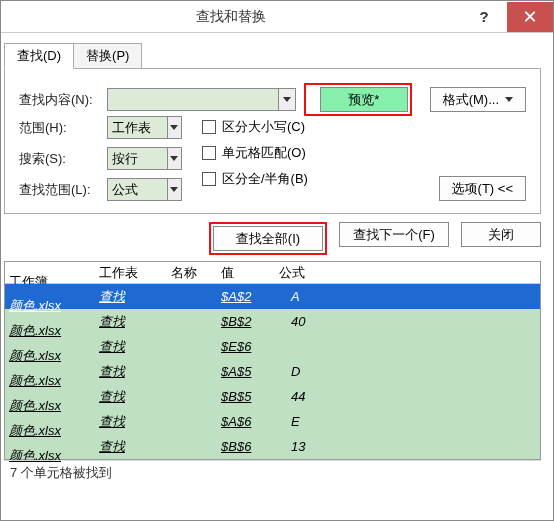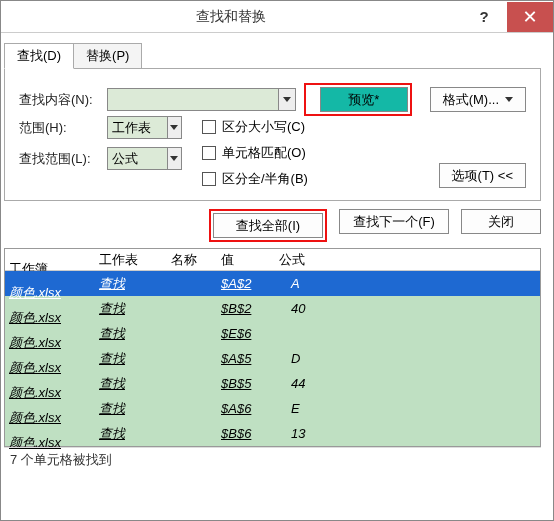--- a/index.html
+++ b/index.html
@@ -17,21 +17,21 @@
   .tab.inactive { background: #f4f4f4; border-bottom: 1px solid #aaa; margin-left: -1px; }
   .pane { border: 1px solid #aaa; margin-top: -1px; padding: 14px 14px 12px 14px; display: flex; flex-direction: column; }
   .row { display: flex; align-items: center; gap: 8px; }
   .lbl { width: 80px; color: #222; }
   .combo { display: flex; align-items: center; border: 1px solid #888; background: #dcead7; height: 23px; }
   .combo.wide { flex: 1; max-width: 202px; }
   .combo.sm { width: 75px; }
   .combo input { border: 0; background: transparent; width: 100%; padding: 0 4px; height: 21px; outline: none; }
   .combo .drop { width: 18px; height: 21px; background: #eee; border-left: 1px solid #888; display: flex; align-items: center; justify-content: center; }
   .combo .drop svg { width: 8px; height: 6px; }
-  .preview { width: 88px; height: 25px; background: #14b8a6; border: 1px solid #888; display: flex; align-items: center; justify-content: center; margin-left: 12px; }
+  .preview { width: 88px; height: 25px; background: #86efac; border: 1px solid #888; display: flex; align-items: center; justify-content: center; margin-left: 12px; }
   .redbox { border: 2px solid #e11; padding: 2px; }
   .btn { border: 1px solid #888; background: #fdfdfd; height: 25px; padding: 0 12px; display: flex; align-items: center; justify-content: center; cursor: pointer; }
   .btn-row { display: flex; justify-content: flex-end; gap: 12px; margin-top: 8px; }
   .btn.big { min-width: 110px; }
   .chk { display: flex; align-items: center; gap: 6px; }
   .chk .box { width: 14px; height: 14px; border: 1px solid #555; background: #fff; }
   .options-area { display: flex; gap: 20px; }
   .opt-left { display: flex; flex-direction: column; gap: 8px; }
   .opt-mid { display: flex; flex-direction: column; gap: 8px; padding-top: 2px; }
   .opt-right { margin-left: auto; align-self: flex-end; }
@@ -93,20 +93,31 @@
             <div class="combo sm">
               <input value="工作表" style="">
               <div class="drop">
                   <svg viewBox="0 0 8 6">
                     <path d="M0 0 L8 0 L4 5 Z" fill="#333"></path>
                   </svg>
                 </div>
             </div>
           </div>
           <div class="row">
+            <div class="lbl">搜索(S):</div>
+            <div class="combo sm">
+              <input value="按行" style="">
+              <div class="drop">
+                  <svg viewBox="0 0 8 6">
+                    <path d="M0 0 L8 0 L4 5 Z" fill="#333"></path>
+                  </svg>
+                </div>
+            </div>
+          </div>
+          <div class="row">
             <div class="lbl">查找范围(L):</div>
             <div class="combo sm">
               <input value="公式" style="">
               <div class="drop">
                   <svg viewBox="0 0 8 6">
                     <path d="M0 0 L8 0 L4 5 Z" fill="#333"></path>
                   </svg>
                 </div>
             </div>
           </div>

